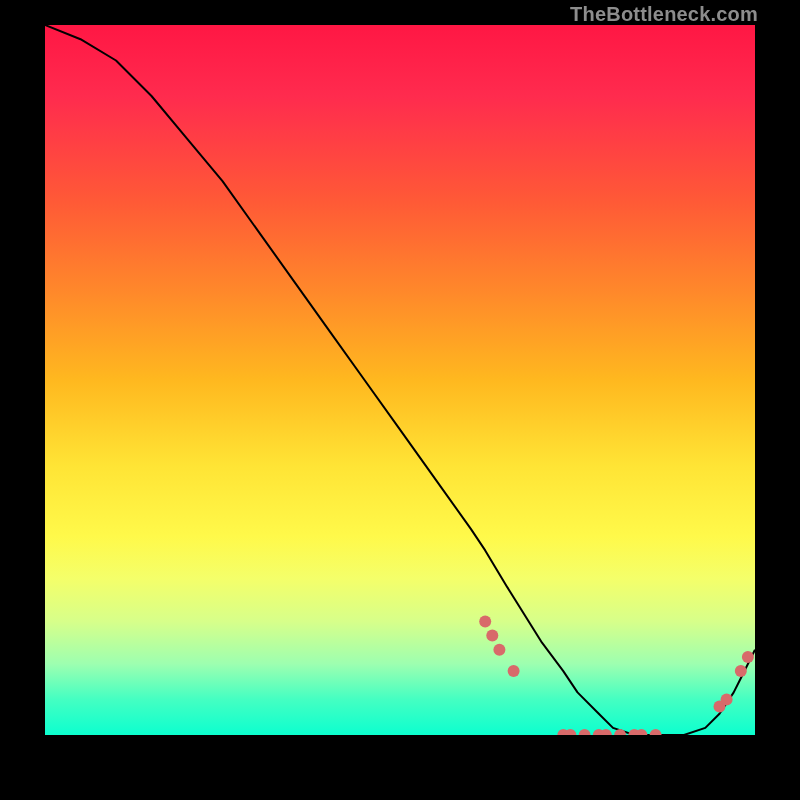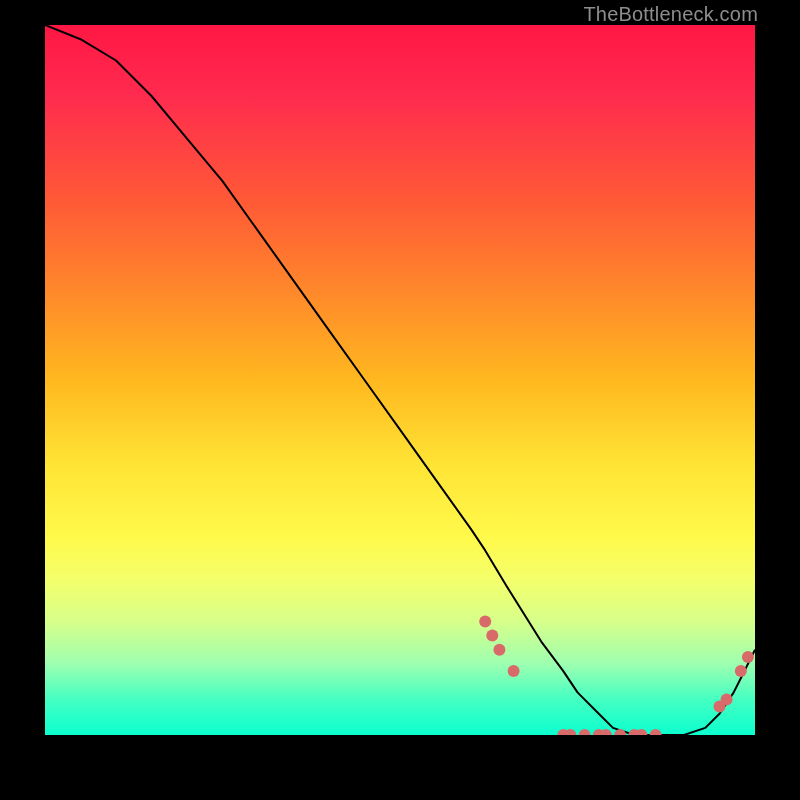--- a/index.html
+++ b/index.html
@@ -42,21 +42,21 @@
     left: 0;
     top: 0;
   }
   .watermark {
     position: absolute;
     top: 3px;
     right: 42px;
     color: #8d8d8d;
     font-size: 20px;
     letter-spacing: 0.2px;
-    font-weight: 400;
+    font-weight: 700;
   }
 </style>
 </head>
 <body>
 
 <div class="frame">
   <div class="watermark">TheBottleneck.com</div>
 
   <div class="plot">
     <svg id="chart-svg" width="710" height="710" viewBox="0 0 710 710" preserveAspectRatio="none">

